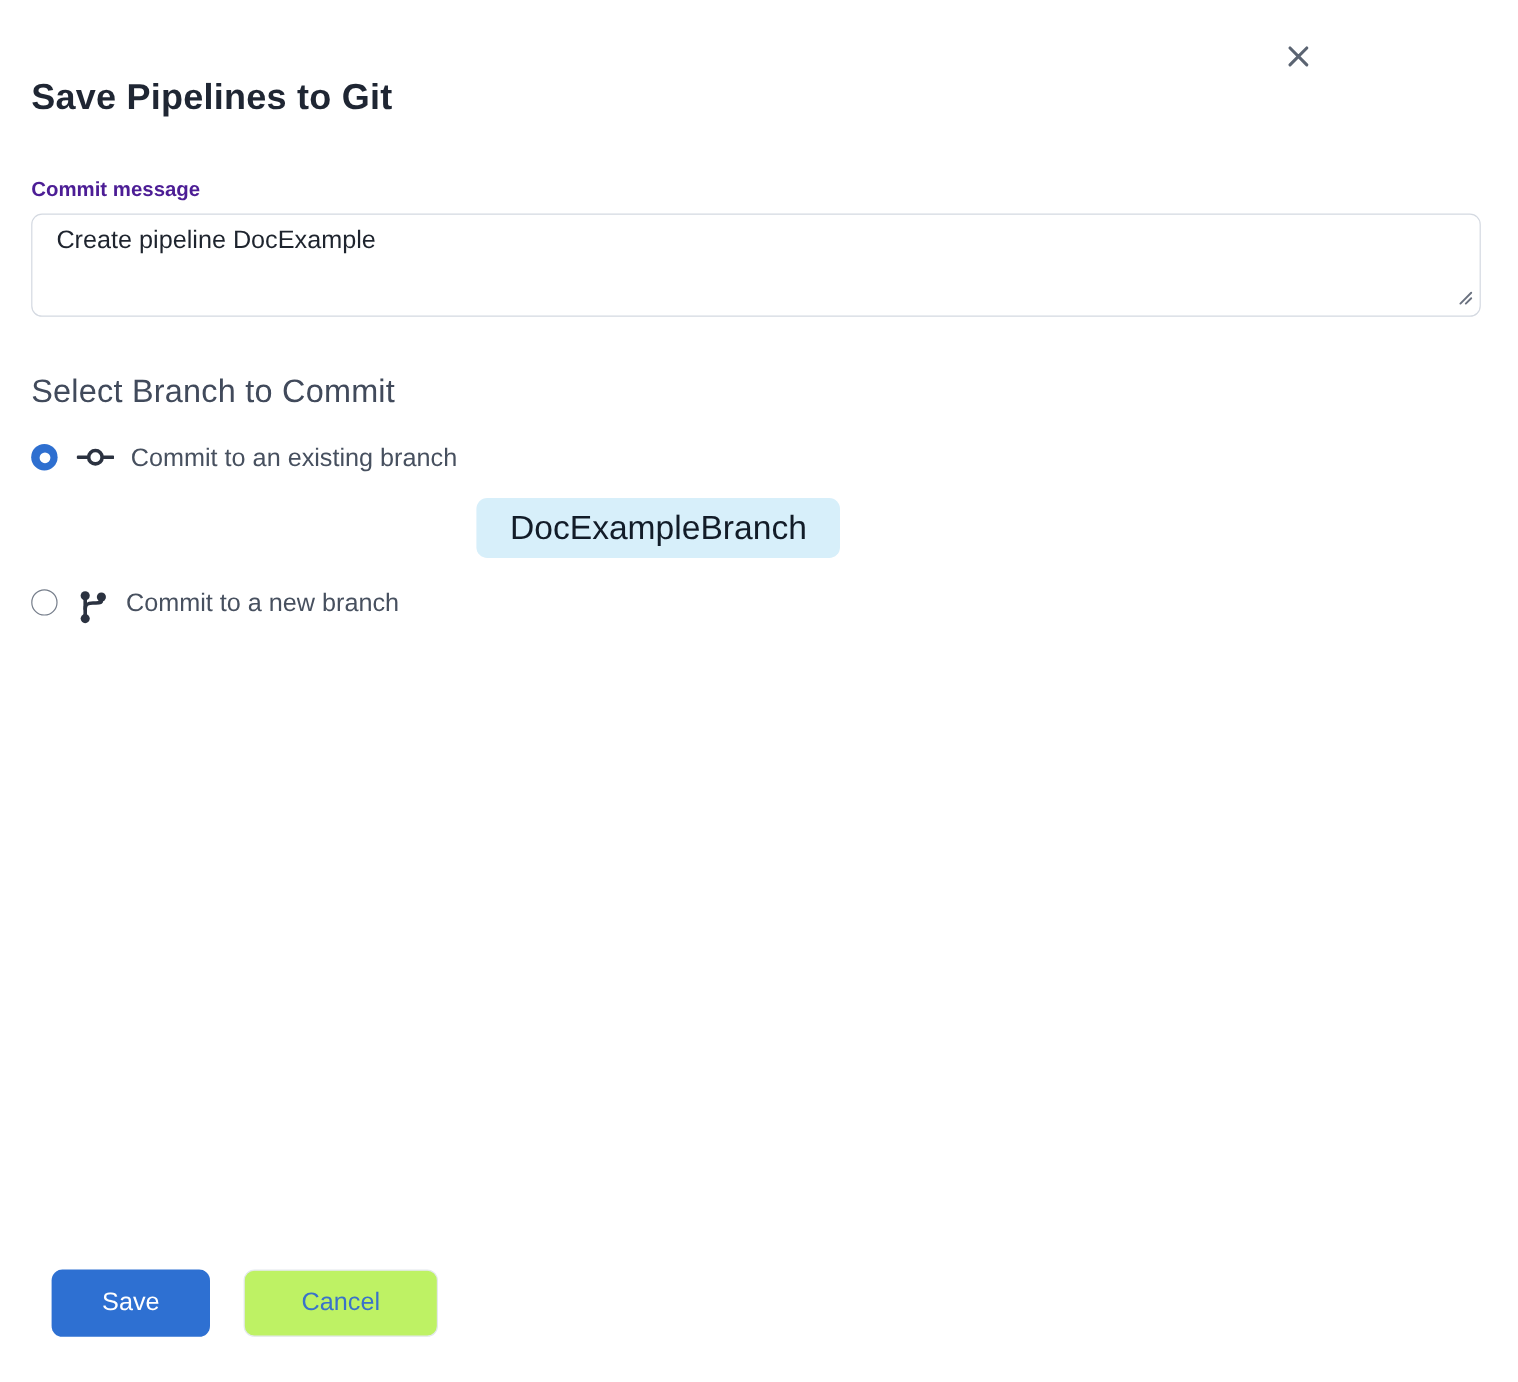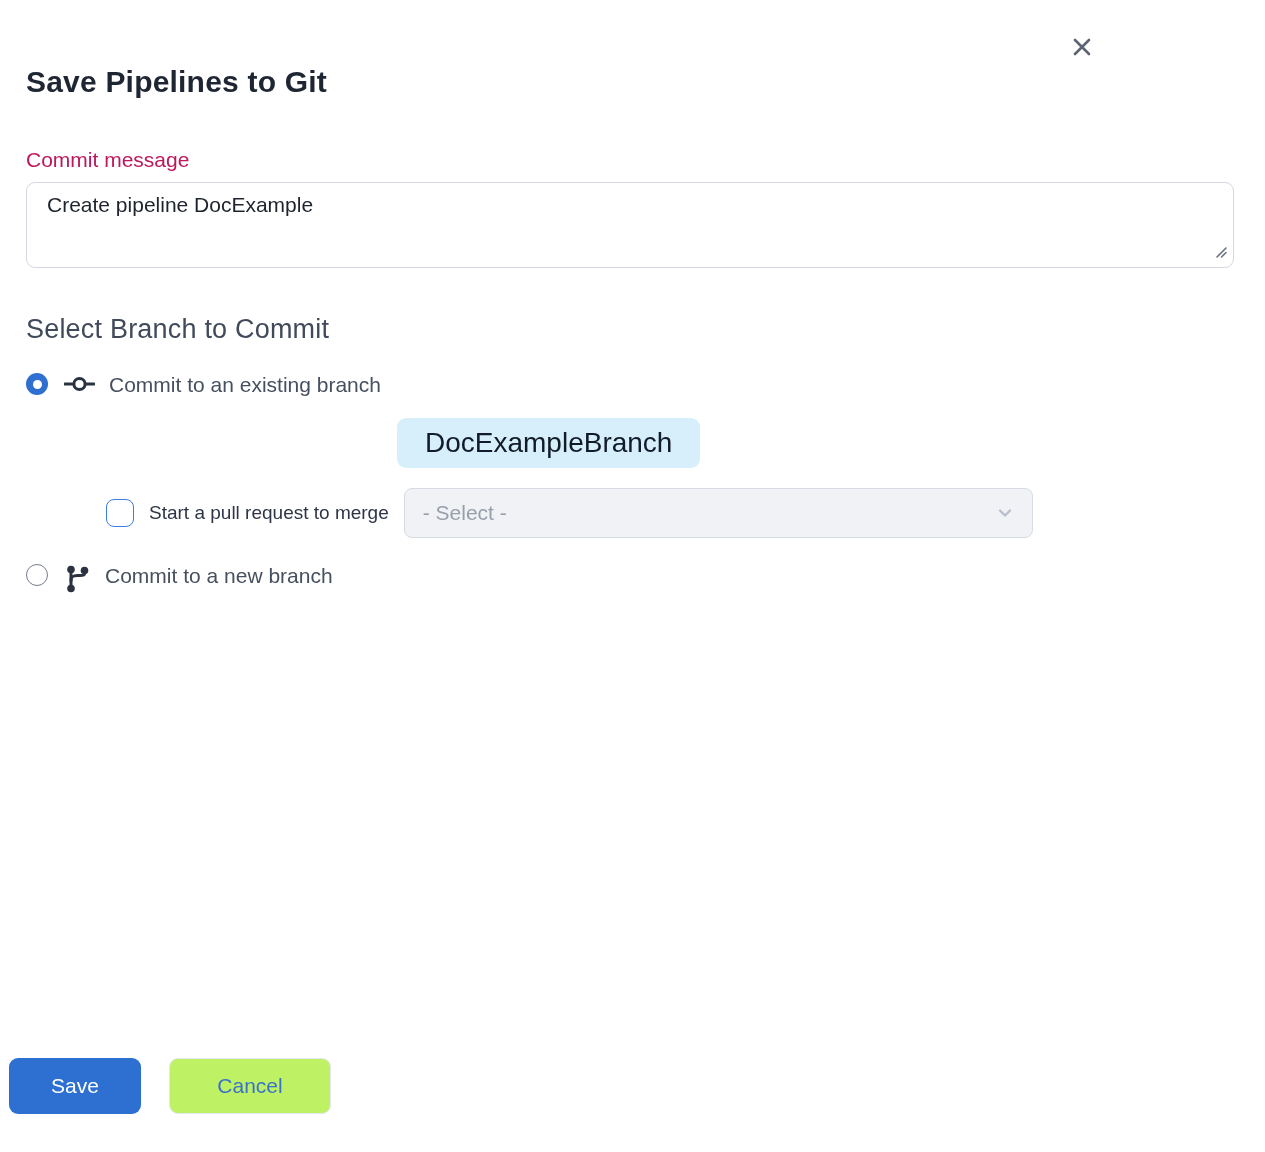--- a/index.html
+++ b/index.html
@@ -21,21 +21,21 @@
   }
 
   .dialog-title {
     padding-top: 64px;
     font-size: 30px; font-weight: 700; color: #1f2633;
     letter-spacing: 0.2px; line-height: 1.2;
   }
 
   .field-label {
     margin-top: 48px;
-    font-size: 21px; font-weight: 400; color: #be185d;
+    font-size: 17px; font-weight: 700; color: #4c1d95;
   }
 
   .textarea-wrap { position: relative; margin-top: 10px; width: 1208px; }
   textarea.commit-input {
     width: 1208px; height: 86px;
     border: 1px solid #d4d9e1; border-radius: 9px;
     padding: 8px 20px;
     font-family: "Liberation Sans", sans-serif;
     font-size: 21px; color: #1e242e;
     resize: none; outline: none; background: #fff;
@@ -82,21 +82,21 @@
   .select-box {
     width: 629px; height: 50px;
     background: #f0f2f6; border: 1px solid #d7dbe3; border-radius: 8px;
     display: flex; align-items: center; justify-content: space-between;
     padding: 0 16px 0 18px; cursor: pointer;
   }
   .select-placeholder { font-size: 21px; color: #979fab; }
 
   .new-branch-row { margin-top: 26px; }
 
-  .actions { position: absolute; left: 9px; top: 1058px; display: flex; align-items: center; gap: 28px; }
+  .actions { position: absolute; left: 43px; top: 1058px; display: flex; align-items: center; gap: 28px; }
   .btn {
     height: 56px; border-radius: 9px; font-size: 21px;
     display: flex; align-items: center; justify-content: center;
     cursor: pointer; font-family: "Liberation Sans", sans-serif;
   }
   .btn-save { width: 132px; background: #2e70d2; color: #ffffff; border: none; }
   .btn-cancel { width: 162px; background: #bef264; color: #3a72ca; border: 1px solid #e3e8ee; }
 </style>
 </head>
 <body>
@@ -132,32 +132,20 @@
       <svg width="31" height="22" viewBox="0 0 31 22" fill="none">
         <path d="M1 11 H9" stroke="#2b3240" stroke-width="3" stroke-linecap="round"></path>
         <circle cx="15.5" cy="11" r="5.6" stroke="#2b3240" stroke-width="3" fill="none"></circle>
         <path d="M22 11 H30" stroke="#2b3240" stroke-width="3" stroke-linecap="round"></path>
       </svg>
     </span>
     <span class="option-label">Commit to an existing branch</span>
     <span class="branch-badge">DocExampleBranch</span>
   </div>
 
-  <div class="pr-row">
-    <span class="checkbox"></span>
-    <span class="pr-label">Start a pull request to merge</span>
-    <div class="select-box">
-      <span class="select-placeholder">- Select -</span>
-      <span style="display:flex;">
-        <svg width="22" height="22" viewBox="0 0 22 22" fill="none">
-          <path d="M6 8.5 L11 13.5 L16 8.5" stroke="#b8bfca" stroke-width="2.4" stroke-linecap="round" stroke-linejoin="round"></path>
-        </svg>
-      </span>
-    </div>
-  </div>
 
   <div class="option-row new-branch-row">
     <span class="radio unselected"></span>
     <span class="opt-icon">
       <svg width="27" height="30" viewBox="0 0 27 30" fill="none">
         <circle cx="7" cy="5.5" r="3.8" fill="#2b3240"></circle>
         <circle cx="7" cy="24.5" r="3.8" fill="#2b3240"></circle>
         <circle cx="20.5" cy="6.5" r="3.8" fill="#2b3240"></circle>
         <path d="M7 9 V21" stroke="#2b3240" stroke-width="3" stroke-linecap="round"></path>
         <path d="M7 16.5 C7 12 10 11.5 13.5 11.5 L16 11.5 C19 11.5 20.5 10.8 20.5 9.8" stroke="#2b3240" stroke-width="3" stroke-linecap="round" fill="none"></path>

